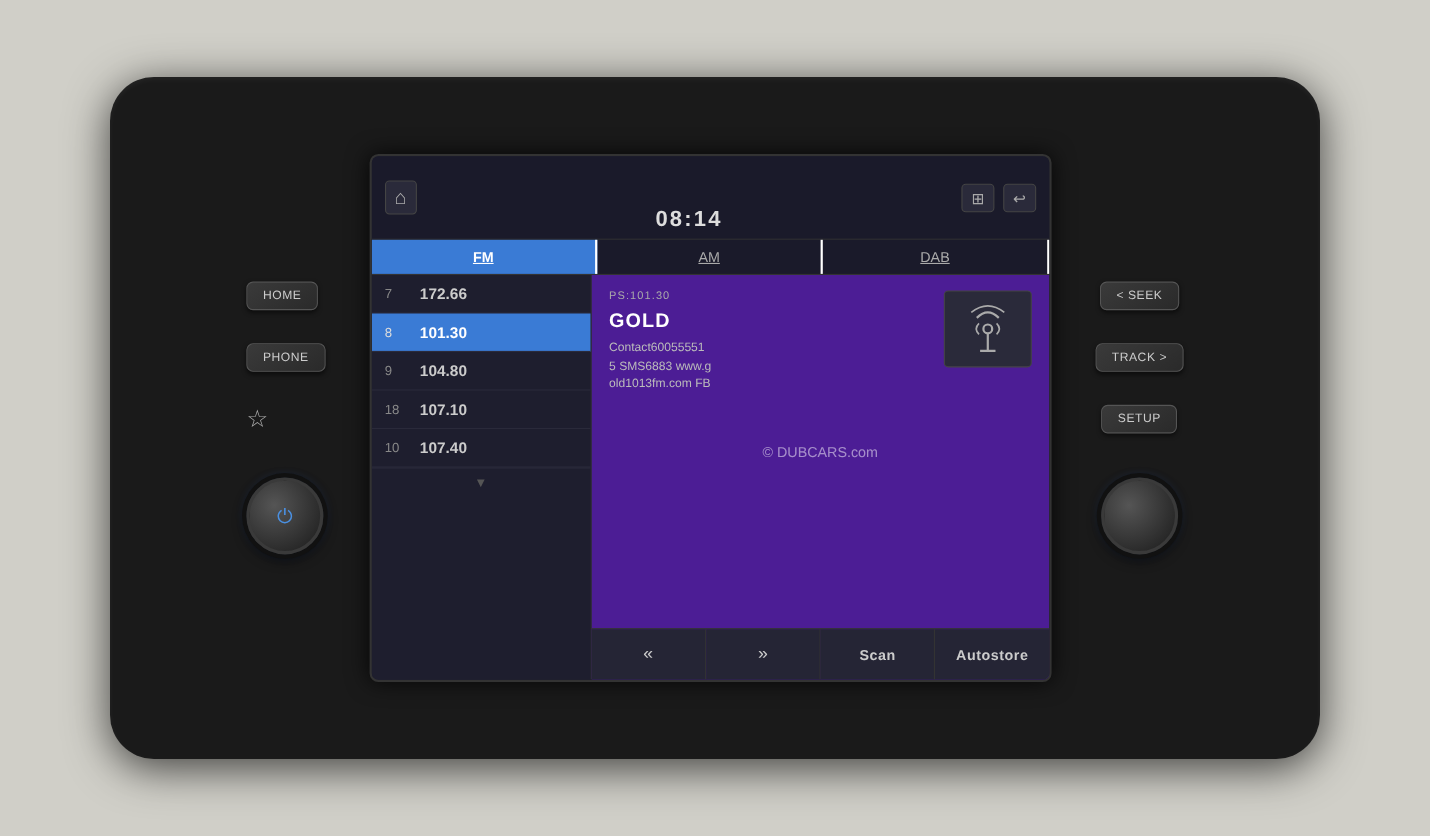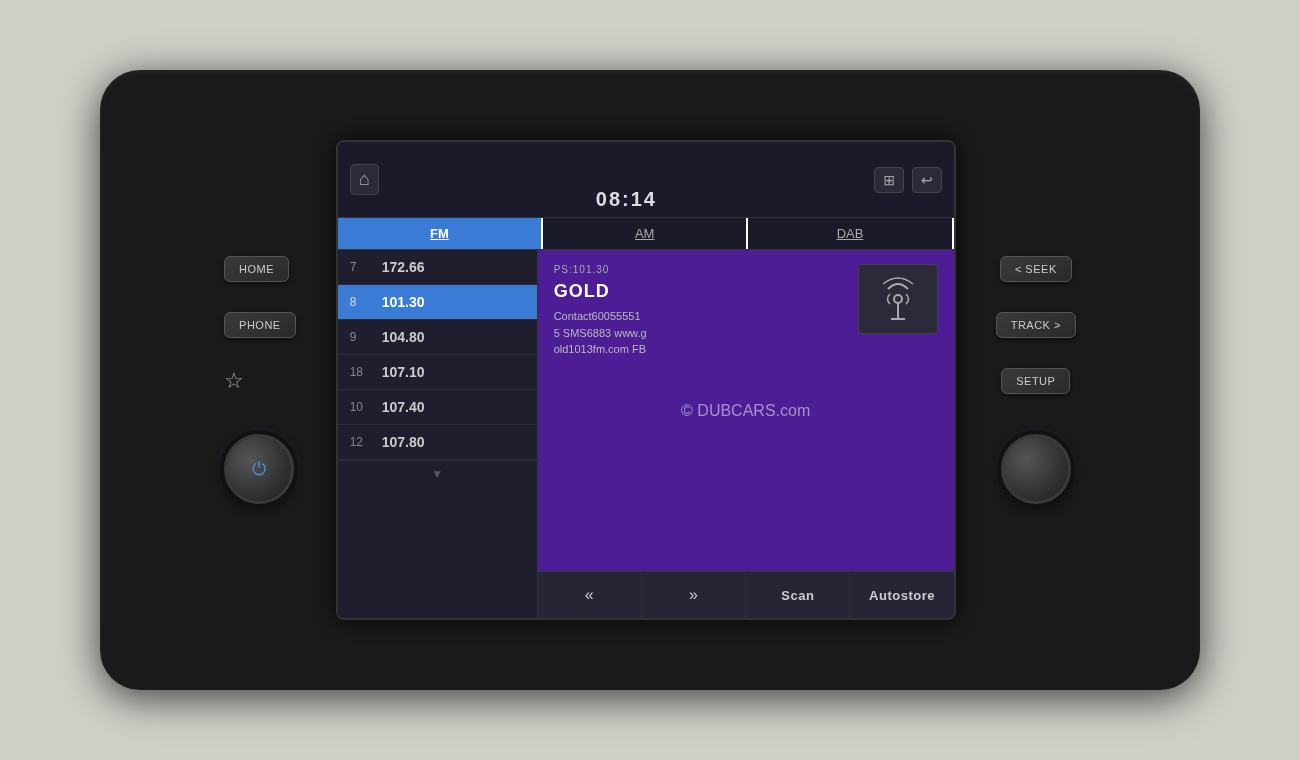--- a/index.html
+++ b/index.html
@@ -287,21 +287,21 @@
       font-size: 13px;
       font-weight: bold;
       letter-spacing: 0.5px;
       text-align: center;
     }
 
     
     .watermark {
       position: absolute;
       color: rgba(255,255,255,0.5);
-      font-size: 16px;
+      font-size: 13px;
       pointer-events: none;
       top: 50%;
       left: 50%;
       transform: translate(-50%, -50%);
       white-space: nowrap;
     }
 
     
     .right-buttons {
       display: flex;
@@ -375,24 +375,20 @@
           <span class="preset-freq">104.80</span>
         </div>
         <div class="preset-item">
           <span class="preset-num">18</span>
           <span class="preset-freq">107.10</span>
         </div>
         <div class="preset-item">
           <span class="preset-num">10</span>
           <span class="preset-freq">107.40</span>
         </div>
-        <div class="preset-item">
-          <span class="preset-num">12</span>
-          <span class="preset-freq">107.80</span>
-        </div>
         <div class="scroll-indicator">▼</div>
       </div>
 
       <div class="right-panel">
         <div class="station-info">
           <div class="station-rds">PS:101.30</div>
           <div class="station-name">GOLD</div>
           <div class="station-desc">
             Contact60055551<br>5 SMS6883 www.g<br>old1013fm.com FB
           </div>

